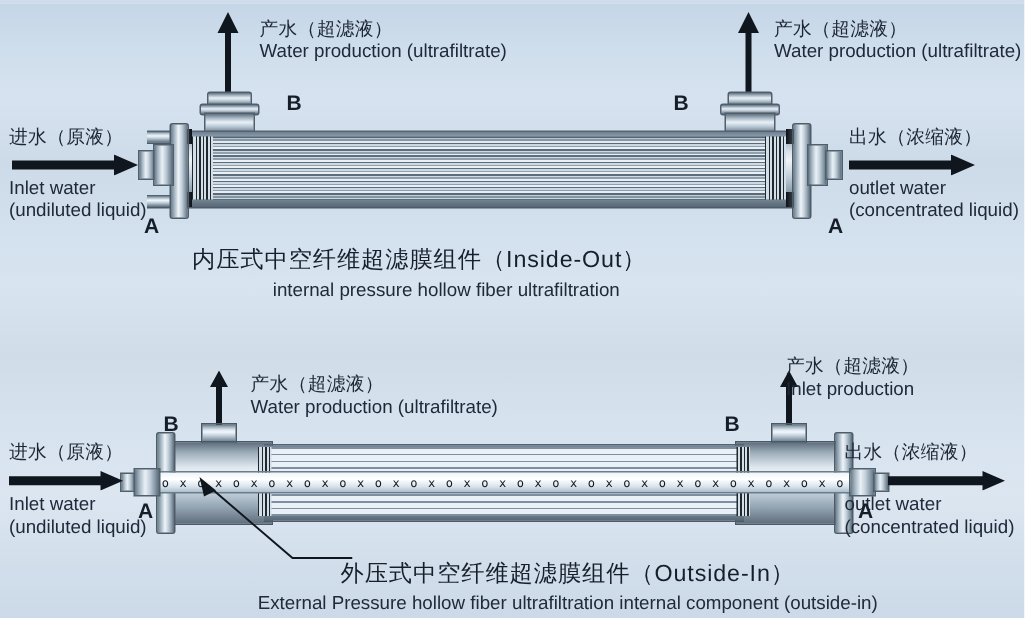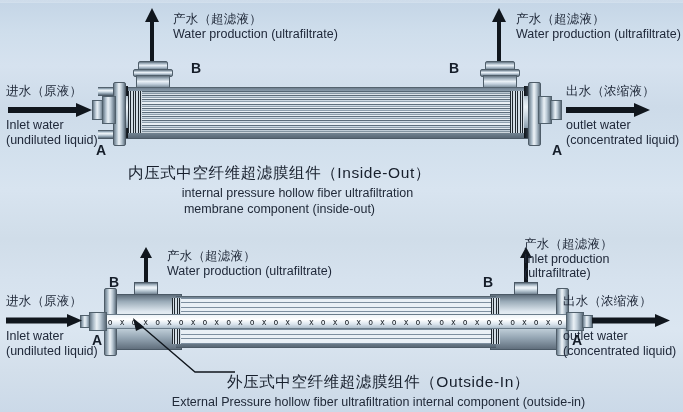--- a/index.html
+++ b/index.html
@@ -261,21 +261,20 @@
 
     <div class="marker" style="left:191px; top:60px;">B</div>
     <div class="marker" style="left:449px; top:60px;">B</div>
     <div class="marker" style="left:96px; top:142px;">A</div>
     <div class="marker" style="left:552px; top:142px;">A</div>
   </div>
 
   <div class="title-wrap" style="left:0; top:163px; width:559px;">
     <div class="title-cn">内压式中空纤维超滤膜组件（Inside-Out）</div>
     <div class="title-en" style="margin-top:2px;padding-left:36px;">internal pressure  hollow fiber ultrafiltration</div>
-    <div class="title-en">membrane component (inside-out)</div>
   </div>
 
   <div class="module" style="left:0; top:232px; width:683px; height:140px;">
 
     <svg class="arrow-up" style="left:139px; top:15px;" width="14" height="38" viewBox="0 0 14 38">
       <polygon points="7,0 13,11 9,11 9,38 5,38 5,11 1,11" fill="#10161d"></polygon>
     </svg>
     <svg class="arrow-up" style="left:519px; top:15px;" width="14" height="38" viewBox="0 0 14 38">
       <polygon points="7,0 13,11 9,11 9,38 5,38 5,11 1,11" fill="#10161d"></polygon>
     </svg>
@@ -333,21 +332,20 @@
       <div class="en">(concentrated liquid)</div>
     </div>
 
     <div class="lbl" style="left:167px; top:17px;">
       <div class="cn">产水（超滤液）</div>
       <div class="en">Water production (ultrafiltrate)</div>
     </div>
     <div class="lbl" style="left:524px; top:5px;">
       <div class="cn">产水（超滤液）</div>
       <div class="en">Inlet production</div>
-      <div class="en">(ultrafiltrate)</div>
     </div>
 
     <div class="marker" style="left:109px; top:42px;">B</div>
     <div class="marker" style="left:483px; top:42px;">B</div>
     <div class="marker" style="left:92px; top:100px;">A</div>
     <div class="marker" style="left:572px; top:100px;">A</div>
   </div>
 
   <div class="title-wrap" style="left:0; top:372px; width:683px;padding-left:37px;">
     <div class="title-cn">外压式中空纤维超滤膜组件（Outside-In）</div>

